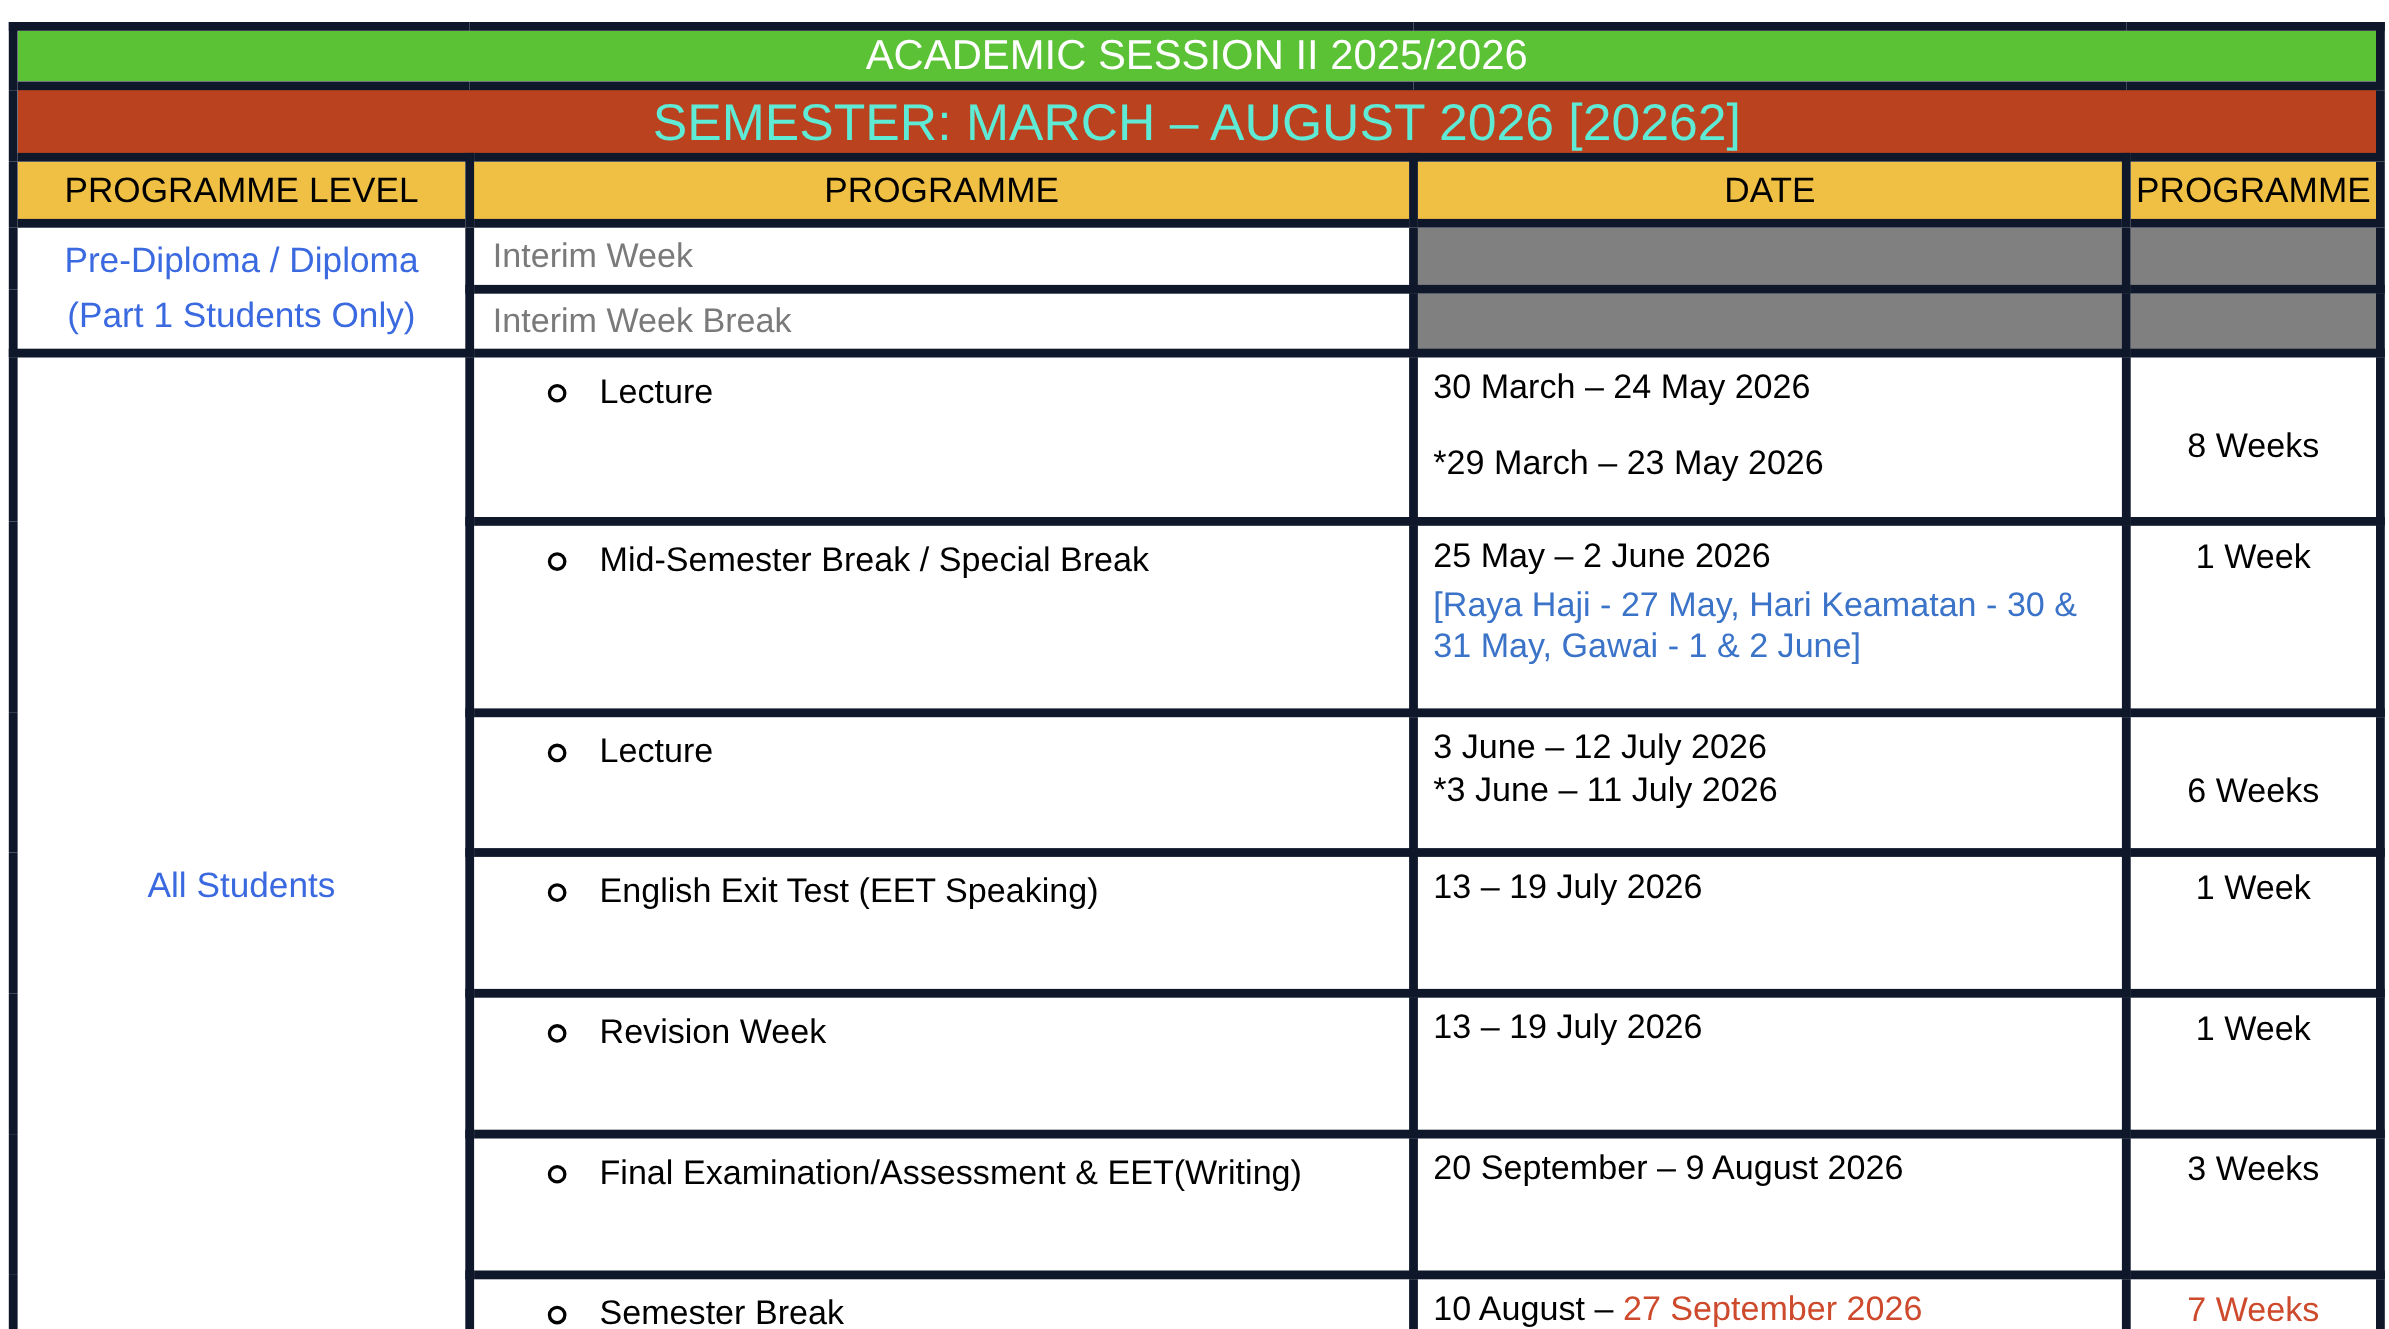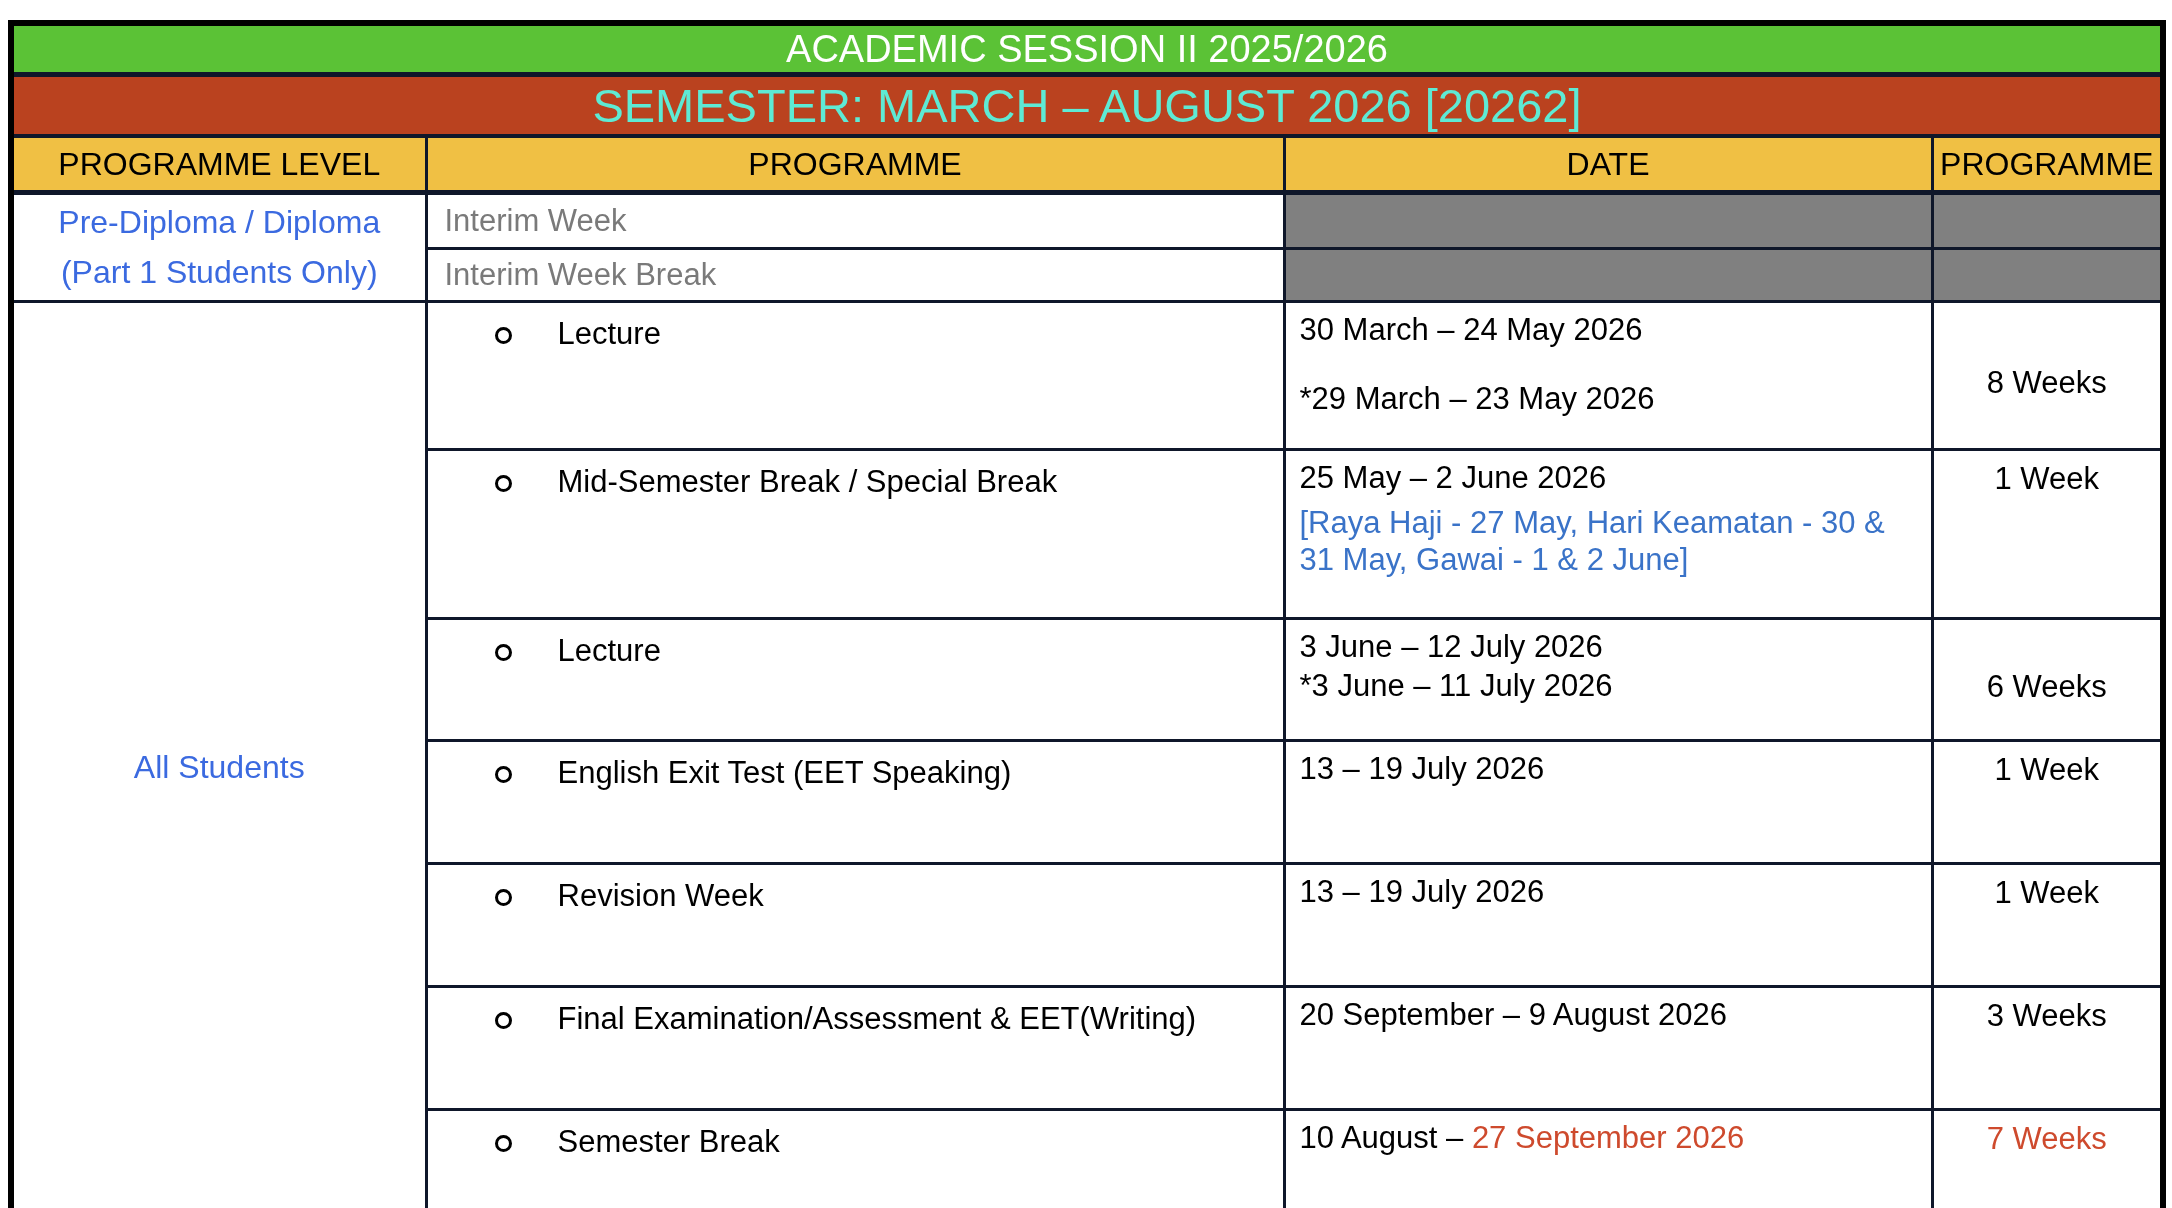--- a/index.html
+++ b/index.html
@@ -1,32 +1,32 @@
 <!DOCTYPE html>
 <html style="--green-header: #5BC236; --red-header: #BA421F; --orange-header: #F0C044; --gray-fill: #808080; --gray-text: #7A7A7A; --purple-footer: #693A9E; --blue-label: #3B6AE0; --blue-holiday: #3A73C8; --red-highlight: #CE4A2D;"><head>
 <meta charset="utf-8">
 <style>
   html,body{margin:0;padding:0;background:#ffffff;width:2172px;height:1208px;overflow:hidden;}
   body{font-family:"Liberation Sans", sans-serif;color:#000;}
   .page{position:absolute;left:8px;top:20px;}
   table{border-collapse:collapse;table-layout:fixed;width:2152px;}
-  td{border:3px solid #0f172a;overflow:hidden;}
+  td{border:8px solid #0f172a;overflow:hidden;}
   table{border:6px solid #000;}
   
   .session{background:var(--green-header,#5BC236);color:#fff;text-align:center;font-size:38px;height:44px;border-bottom-width:5px;}
   .semester{background:var(--red-header,#BA421F);color:#5eead4;text-align:center;font-size:47px;height:44px;border-bottom-width:4px;}
   .r-head td{background:var(--orange-header,#F0C044);text-align:center;font-size:32px;height:50px;border-bottom-width:5px;}
   
   .prog-cell{text-align:center;vertical-align:middle;color:var(--blue-label,#3B6AE0);font-size:32px;}
   .prediploma div{line-height:1.55;}
   
   .act-cell{vertical-align:top;font-size:31px;}
   .interim-act{vertical-align:middle;color:var(--gray-text,#7a7a7a);padding-left:17px;height:50px;}
   .r-interim2 td{height:48px;}
-  .act{display:flex;align-items:flex-start;padding-left:66px;padding-top:12px;gap:46px;}
+  .act{display:flex;align-items:flex-start;padding-left:66px;padding-top:12px;gap:30px;}
   .bullet{flex:0 0 auto;width:11px;height:11px;border:3px solid #000;border-radius:50%;margin-top:11px;}
   
   .date-cell{vertical-align:top;font-size:31px;padding:8px 14px 8px 14px;margin-top:20px;}
   .dline{line-height:1.25;}
   .r-lect1 .dline2{margin-top:30px;}
   .holiday{color:var(--blue-holiday,#3A73C8);max-width:600px;line-height:1.2;margin-top:6px;}
   .hl-red{color:var(--red-highlight,#CE4A2D);}
   
   .dur-cell{text-align:center;vertical-align:top;font-size:31px;padding-top:10px;}
   .dur-mid{vertical-align:middle;padding-top:16px;}

